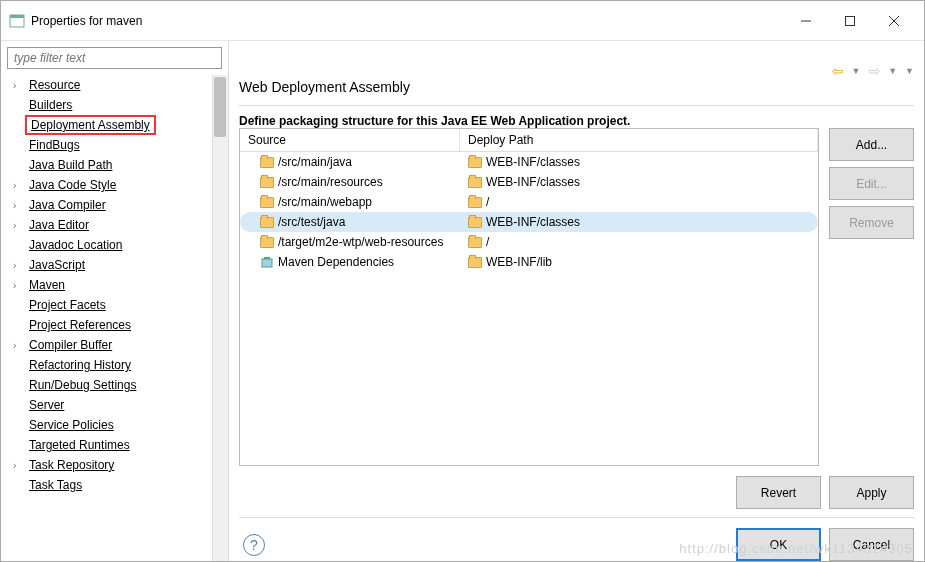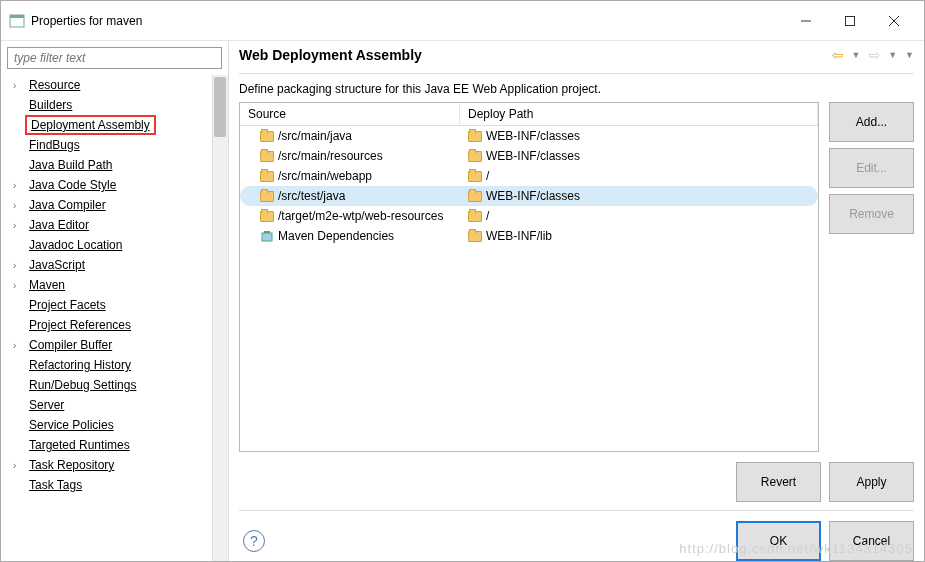--- a/index.html
+++ b/index.html
@@ -19,43 +19,43 @@
 .tree-inner { padding-right: 16px; }
 .tree-scrollbar { position: absolute; right: 0; top: 0; width: 16px; height: 100%; background: #f0f0f0; border-left: 1px solid #ddd; }
 .tree-thumb { position: absolute; right: 2px; top: 2px; width: 12px; height: 60px; background: #c0c0c0; border-radius: 2px; }
 .tree-item { display: flex; align-items: center; height: 20px; padding-left: 6px; cursor: default; }
 .tree-item .arrow { width: 12px; color: #777; font-size: 10px; }
 .tree-item .label { padding: 1px 4px; text-decoration: underline; }
 .tree-item.highlighted .label { border: 2px solid #ec3636; }
 
 .main { flex: 1; display: flex; flex-direction: column; padding: 6px 10px 10px 10px; }
 .main-head { display: flex; align-items: center; border-bottom: 1px solid #ddd; padding-bottom: 10px; margin-bottom: 8px; }
-.main-title { font-weight: bold; font-size: 14px; flex: 1; }
+.main-title { font-weight: normal; font-size: 14px; flex: 1; margin-top: 32px; }
 .navicons { display: flex; gap: 8px; align-items: center; }
 .navicons span { font-size: 14px; }
-.main-desc { margin-bottom: 6px; }
+.main-desc { margin-bottom: 0; font-weight: bold; }
 
 .content-row { display: flex; flex: 1; gap: 10px; min-height: 0; }
 .table-wrap { flex: 1; border: 1px solid #bbb; background: #fff; display: flex; flex-direction: column; }
 .table-head { display: flex; background: #fff; border-bottom: 1px solid #ddd; }
 .table-head .th { padding: 4px 8px; border-right: 1px solid #e5e5e5; }
 .table-head .th.source { width: 220px; }
 .table-head .th.deploy { flex: 1; }
 .table-row { display: flex; height: 20px; align-items: center; }
 .table-row.selected { background: #d6eaf8; border-radius: 10px; }
 .table-row .td { display: flex; align-items: center; gap: 4px; padding: 0 8px; }
 .table-row .td.source { width: 220px; padding-left: 20px; }
 .table-row .td.deploy { flex: 1; }
 .folder-icon { width: 14px; height: 11px; background: #f5c869; border: 1px solid #d4a03a; border-radius: 1px; position: relative; flex-shrink: 0; }
 .folder-icon::before { content: ""; position: absolute; top: -3px; left: 0; width: 5px; height: 3px; background: #f5c869; border: 1px solid #d4a03a; border-bottom: none; border-radius: 1px 1px 0 0; }
 .jar-icon { width: 14px; height: 14px; flex-shrink: 0; }
 .table-empty { flex: 1; }
 
 .side-buttons { width: 85px; display: flex; flex-direction: column; gap: 6px; }
-.btn { height: 40px; background: #e1e1e1; border: 1px solid #adadad; display: flex; align-items: center; justify-content: center; cursor: default; }
+.btn { height: 33px; background: #e1e1e1; border: 1px solid #adadad; display: flex; align-items: center; justify-content: center; cursor: default; }
 .btn.disabled { color: #9b9b9b; }
 
 .footer-row { display: flex; justify-content: flex-end; gap: 8px; margin-top: 10px; }
 .footer-row .btn { width: 85px; }
 
 .dialog-footer { border-top: 1px solid #ddd; margin-top: 8px; padding-top: 10px; display: flex; align-items: center; }
 .help-icon { width: 22px; height: 22px; border: 1.5px solid #5a7ca8; border-radius: 50%; display: flex; align-items: center; justify-content: center; color: #5a7ca8; font-size: 14px; margin-left: 4px; }
 .dialog-footer .spacer { flex: 1; }
 .dialog-footer .btn { width: 85px; margin-left: 8px; }
 .btn.primary { border: 2px solid #1e7bd6; }

